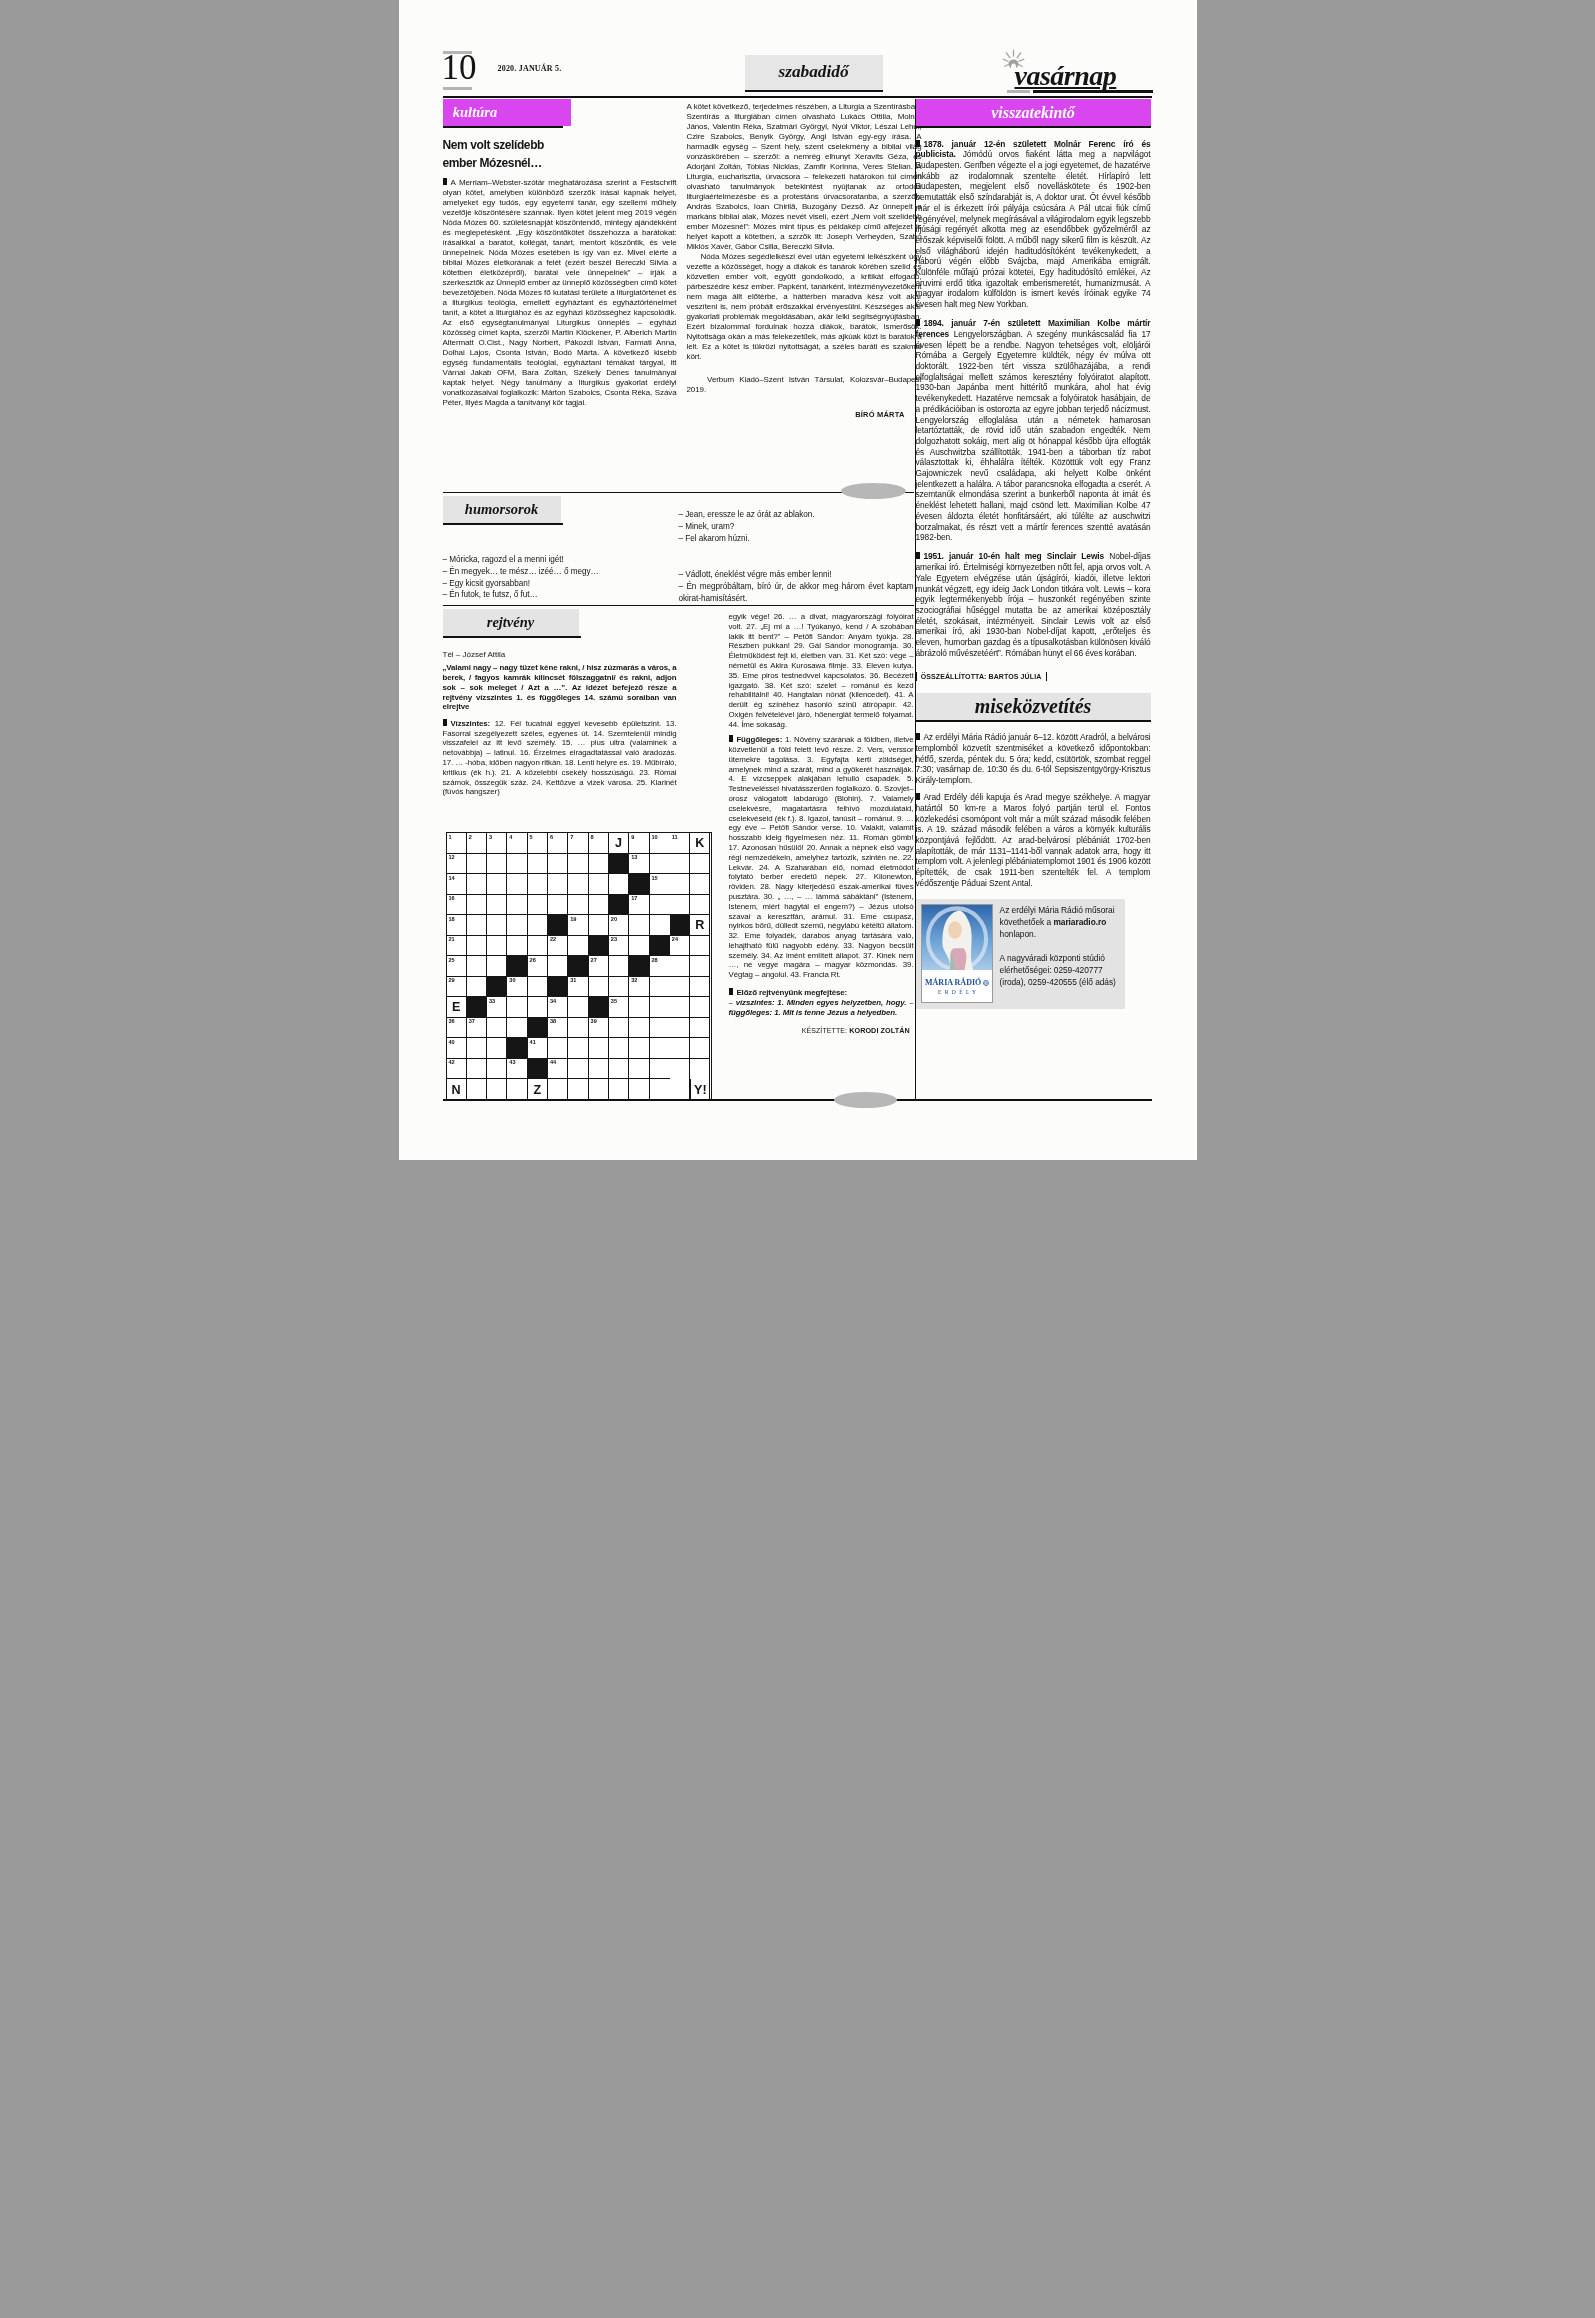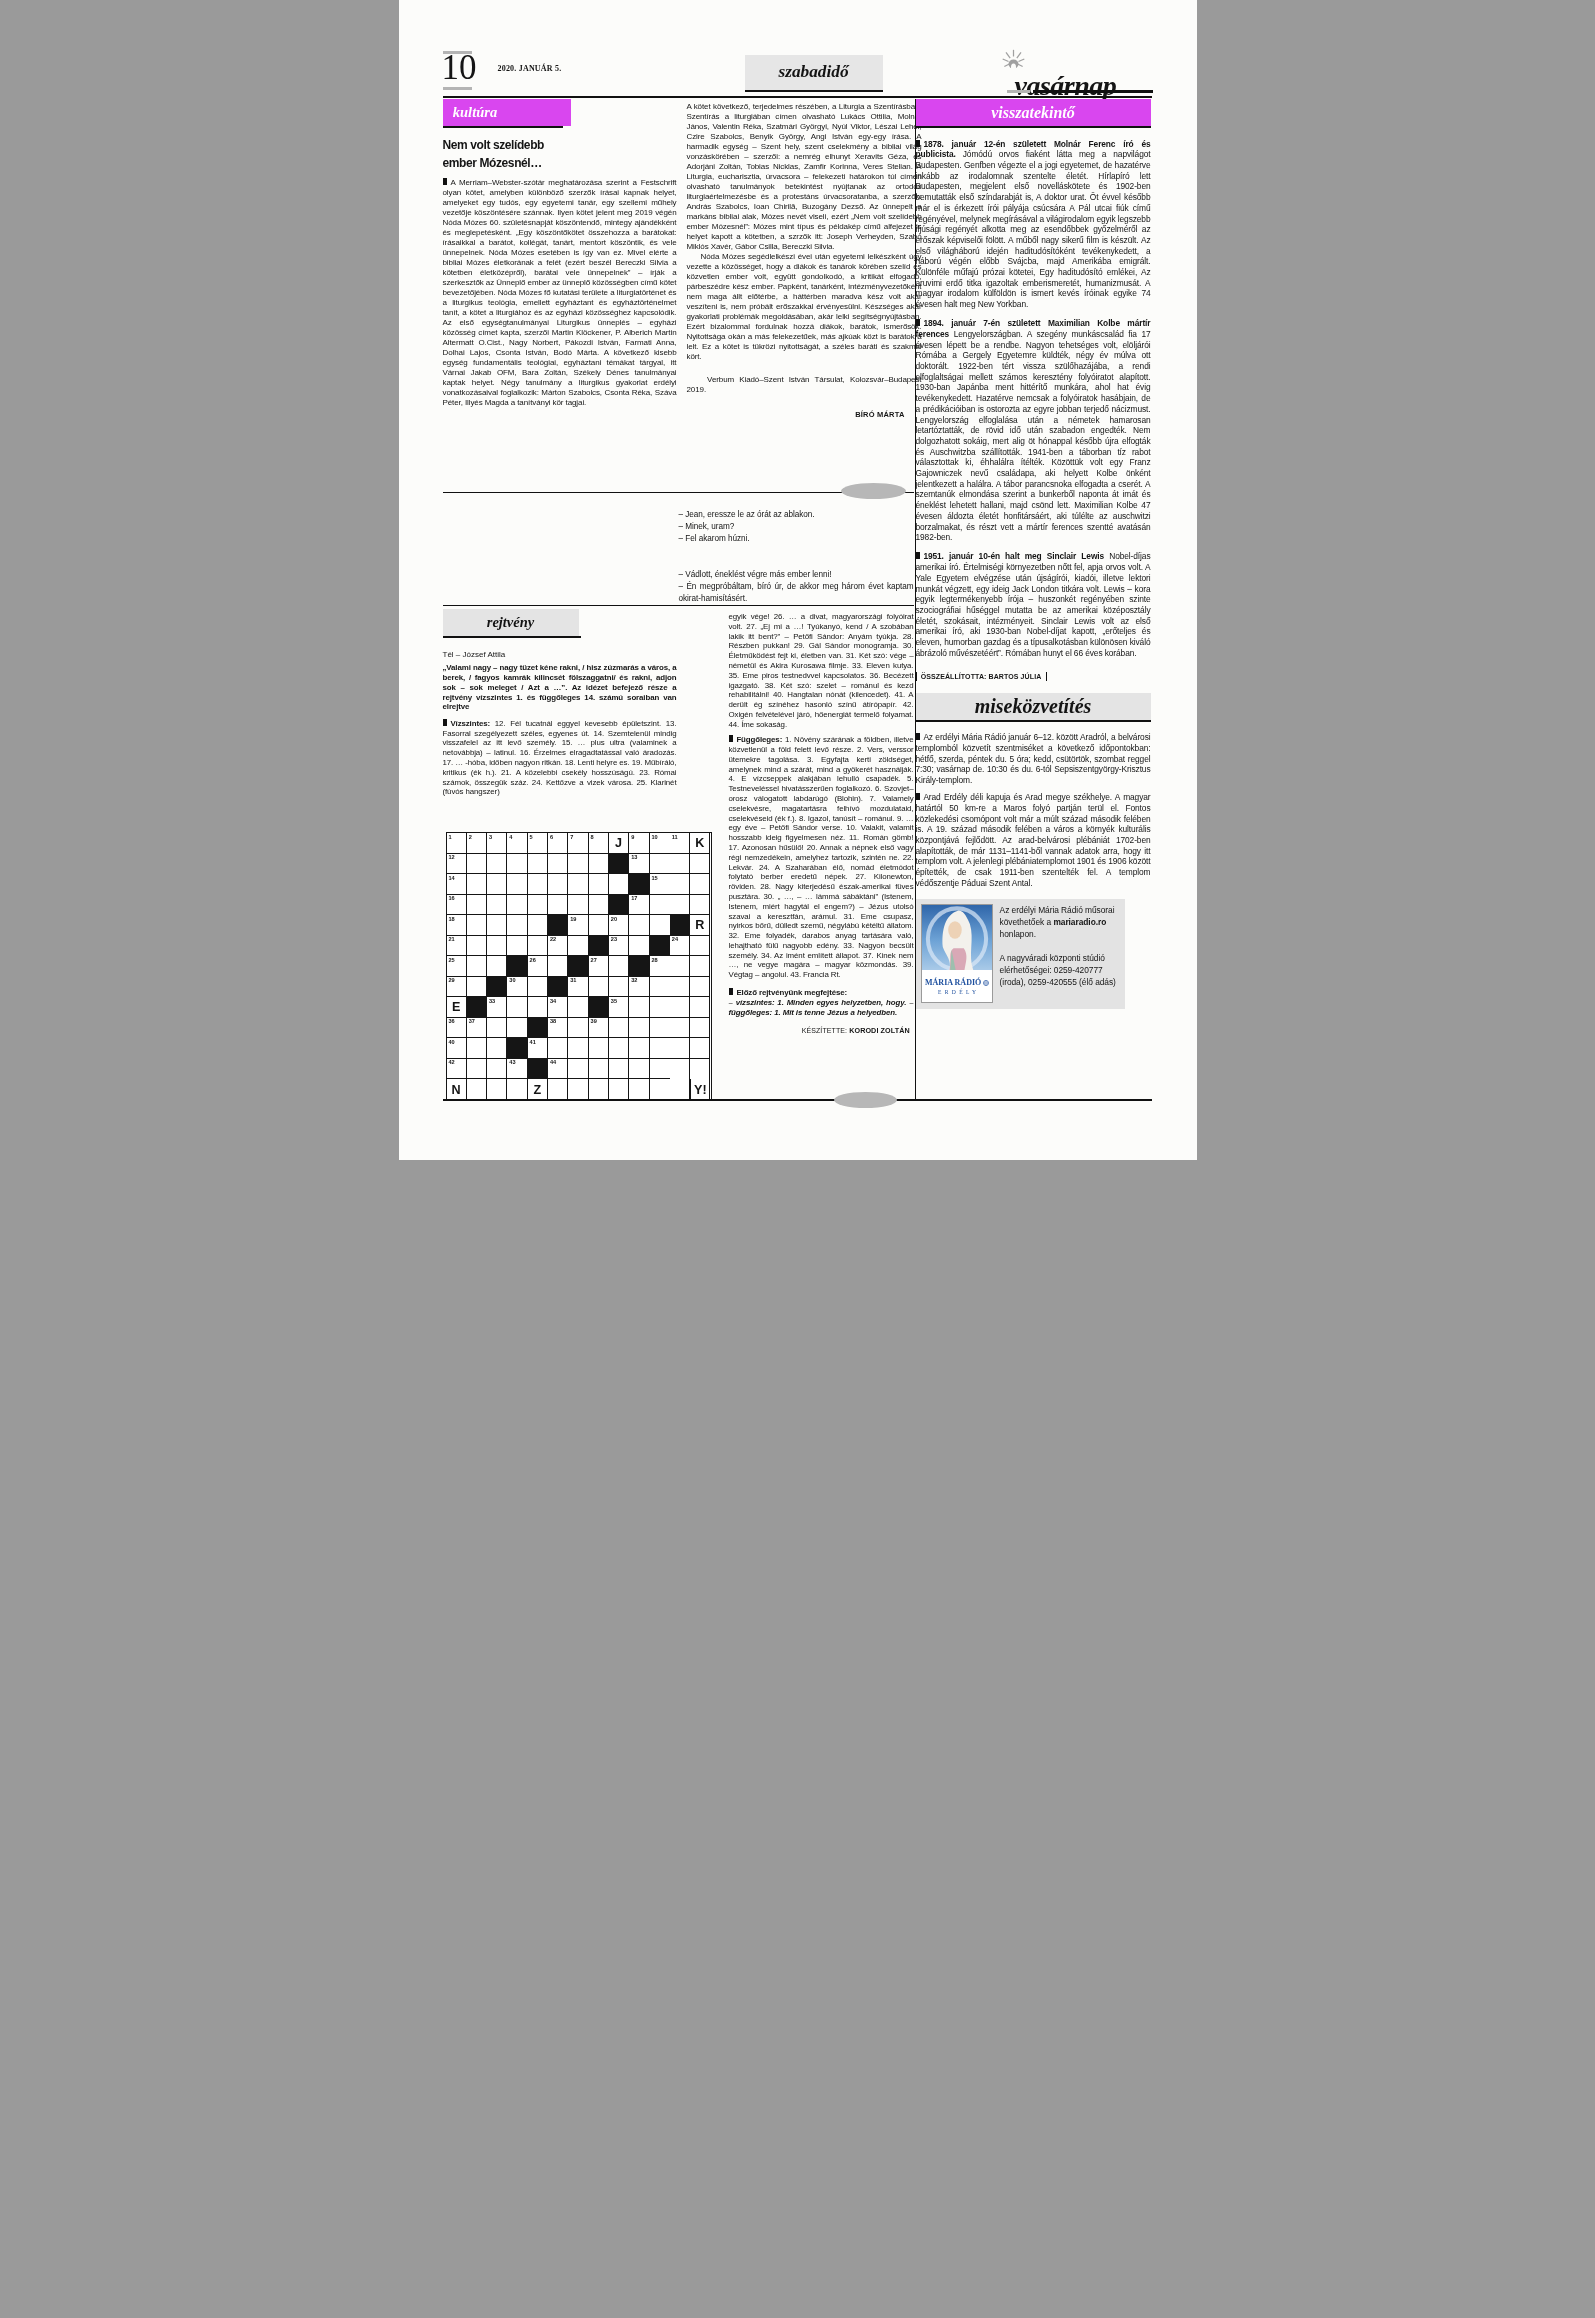--- a/index.html
+++ b/index.html
@@ -9,21 +9,21 @@
   .rule{position:absolute;background:#111;}
   .graybar{position:absolute;background:#b4b4b4;}
   .ellipse{position:absolute;background:#b7b7b7;border-radius:50%;}
 
   
   .pagenum{position:absolute;left:43px;top:50px;font:400 35px/36px "Liberation Serif",serif;}
   .dateline{position:absolute;left:99px;top:64px;font:700 8px/9.3px "Liberation Serif",serif;letter-spacing:0.2px;}
   .section-tab{position:absolute;left:346px;top:55px;width:138px;height:35px;background:#e6e6e6;
                border-bottom:2.3px solid #111;text-align:center;
                font:700 italic 17.3px/34px "Liberation Serif",serif;color:#141414;}
-  .masthead{position:absolute;left:616px;top:66px;font:700 italic 28px/40px "Liberation Serif",serif;letter-spacing:-0.5px;}
+  .masthead{position:absolute;left:616px;top:56px;font:700 italic 28px/40px "Liberation Serif",serif;letter-spacing:-0.5px;text-decoration:underline;}
   .sun{position:absolute;left:602px;top:49px;width:25px;height:25px;}
 
   
   .shead{background:#d946ef;color:#fff;font:700 italic 14.5px/27px "Liberation Serif",serif;padding-left:10.3px;}
   .shead.center{padding-left:0;text-align:center;}
   .shead.light{background:#e4e4e4;color:#141414;}
   .shead-bar{height:2.3px;background:#111;}
 
   
   .bt{font-size:8px;line-height:10px;text-align:justify;letter-spacing:-0.1px;}
@@ -114,20 +114,30 @@
   <div class="abs" style="left:288px;top:102px;width:235px;">
     <p class="bt" style="margin:0;">A kötet következő, terjedelmes részében, a Liturgia a Szentírásban, Szentírás a liturgiában címen olvasható Lukács Ottilia, Molnár János, Valentin Réka, Szatmári Györgyi, Nyúl Viktor, Lészai Lehel, Czire Szabolcs, Benyik György, Angi István egy-egy írása. A harmadik egység – Szent hely, szent cselekmény a bibliai világ vonzáskörében – szerzői: a nemrég elhunyt Xeravits Géza, és Adorjáni Zoltán, Tobias Nicklas, Zamfir Korinna, Veres Stelian. A Liturgia, eucharisztia, úrvacsora – felekezeti határokon túl címen olvasható tanulmányok betekintést nyújtanak az ortodox liturgiaértelmezésbe és a protestáns úrvacsoratanba, a szerzők: András Szabolcs, Ioan Chirilă, Buzogány Dezső. Az ünnepelt a markáns bibliai alak, Mózes nevét viseli, ezért „Nem volt szelídebb ember Mózesnél”: Mózes mint típus és példakép című alfejezet is helyet kapott a kötetben, a szrzők itt: Joseph Verheyden, Szabó Miklós Xavér, Gábor Csilla, Bereczki Silvia.</p>
     <p class="bt" style="margin:0;text-indent:14px;">Nóda Mózes segédlelkészi évei után egyetemi lelkészként úgy vezette a közösséget, hogy a diákok és tanárok körében szelíd és közvetlen ember volt, együtt gondolkodó, a kritikát elfogadó, párbeszédre kész ember. Papként, tanárként, intézményvezetőként nem maga állt előtérbe, a háttérben maradva kész volt akár veszíteni is, nem próbált erőszakkal érvényesülni. Készséges akár gyakorlati problémák megoldásában, akár lelki segítségnyújtásban. Ezért bizalommal fordulnak hozzá diákok, barátok, ismerősök. Nyitottsága okán a más felekezetűek, más ajkúak közt is barátokra lelt. Ez a kötet is tükrözi nyitottságát, a széles baráti és szakmai kört.</p>
     <p class="bt closing">Verbum Kiadó–Szent István Társulat, Kolozsvár–Budapest 2019.</p>
     <div class="byline">BÍRÓ MÁRTA</div>
   </div>
 
   <div class="rule" style="left:44px;top:492px;width:471px;height:1.4px;"></div>
   <div class="ellipse" style="left:442px;top:483px;width:65px;height:16px;"></div>
 
+  <div class="abs" style="left:44px;top:496px;width:234px;">
+    <div class="shead light center" style="width:118px;">humorsorok</div>
+    <div class="shead-bar" style="width:120px;"></div>
+    <div style="margin-top:29px;">
+      <div class="joke">– Móricka, ragozd el a menni igét!</div>
+      <div class="joke">– Én megyek… te mész… izéé… ő megy…</div>
+      <div class="joke">– Egy kicsit gyorsabban!</div>
+      <div class="joke">– Én futok, te futsz, ő fut…</div>
+    </div>
+  </div>
   <div class="abs jokes2" style="left:280px;top:509px;width:235px;">
     <div>
       <div class="joke">– Jean, eressze le az órát az ablakon.</div>
       <div class="joke">– Minek, uram?</div>
       <div class="joke">– Fel akarom húzni.</div>
     </div>
     <div style="margin-top:24px;">
       <div class="joke">– Vádlott, éneklést végre más ember lenni!</div>
       <div class="joke">– Én megpróbáltam, bíró úr, de akkor meg három évet kaptam okirat-hamisításért.</div>
     </div>

